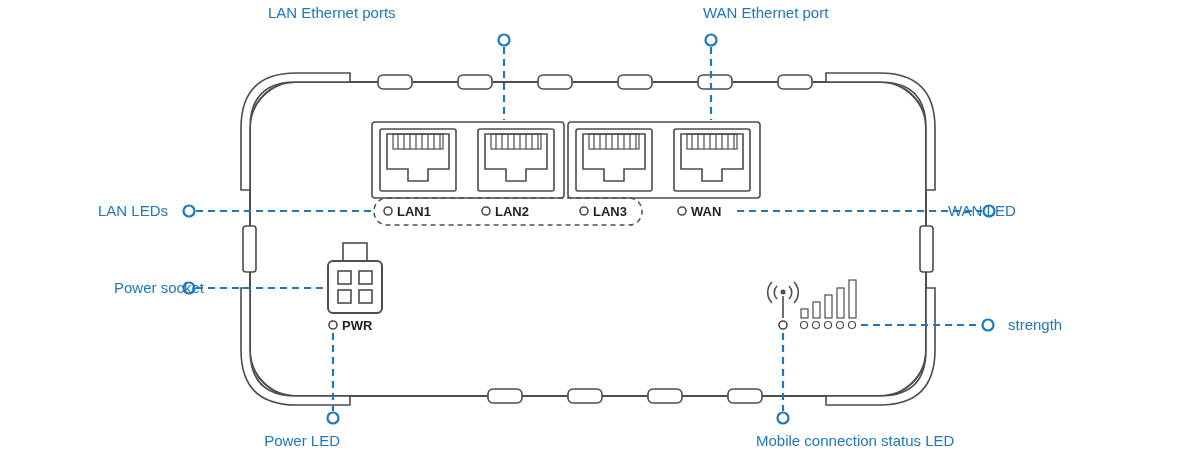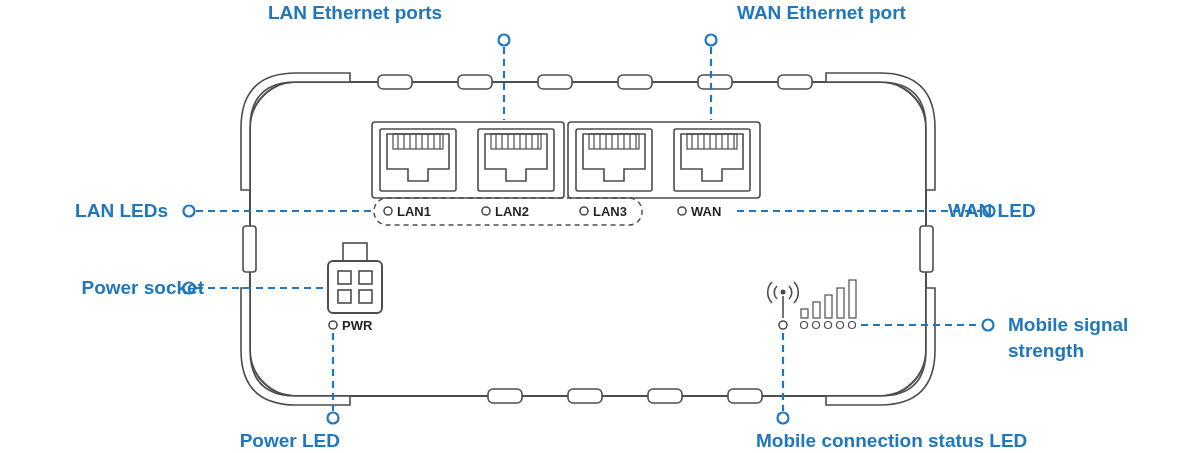--- a/index.html
+++ b/index.html
@@ -26,22 +26,22 @@
   }
 
   
   .leader path   { stroke:#2077bd; stroke-width:2.2; stroke-dasharray:7 5; fill:none; }
   .leader circle { stroke:#2077bd; stroke-width:2.2; fill:#ffffff; }
 
   
   .callout {
     position:absolute;
     color:#2077bd;
-    font-size:19px;
-    font-weight:bold;
+    font-size:15px;
+    font-weight:normal;
     white-space:nowrap;
     line-height:26px;
   }
   .callout.right { text-align:right; }
   .callout.multiline { white-space:normal; }
 </style>
 </head>
 <body>
 
 <div class="canvas">
@@ -176,30 +176,29 @@
       </g>
       <g>
         <path d="M783 333 V411"></path>
         <circle cx="783" cy="418" r="5.5"></circle>
       </g>
     </g>
   </svg>
 
   <div class="callout" style="left:268px; top:0;">LAN Ethernet ports</div>
 
-  <div class="callout" style="left:737px; top:0;">WAN Ethernet port</div>
+  <div class="callout" style="left:703px; top:0;">WAN Ethernet port</div>
 
   <div class="callout right" style="left:0; top:198px; width:168px;">LAN LEDs</div>
 
   <div class="callout" style="left:948px; top:198px;">WAN LED</div>
 
   <div class="callout right" style="left:0; top:275px; width:168px;margin-left:36px;">Power socket</div>
 
   <div class="callout multiline" style="left:1008px; top:312px; width:190px;">
-    <div>Mobile signal</div>
     <div>strength</div>
   </div>
 
   <div class="callout right" style="left:190px; top:428px; width:150px;text-align:right;">Power LED</div>
 
   <div class="callout" style="left:756px; top:428px;">Mobile connection status LED</div>
 
 </div>
 
 </body></html>

